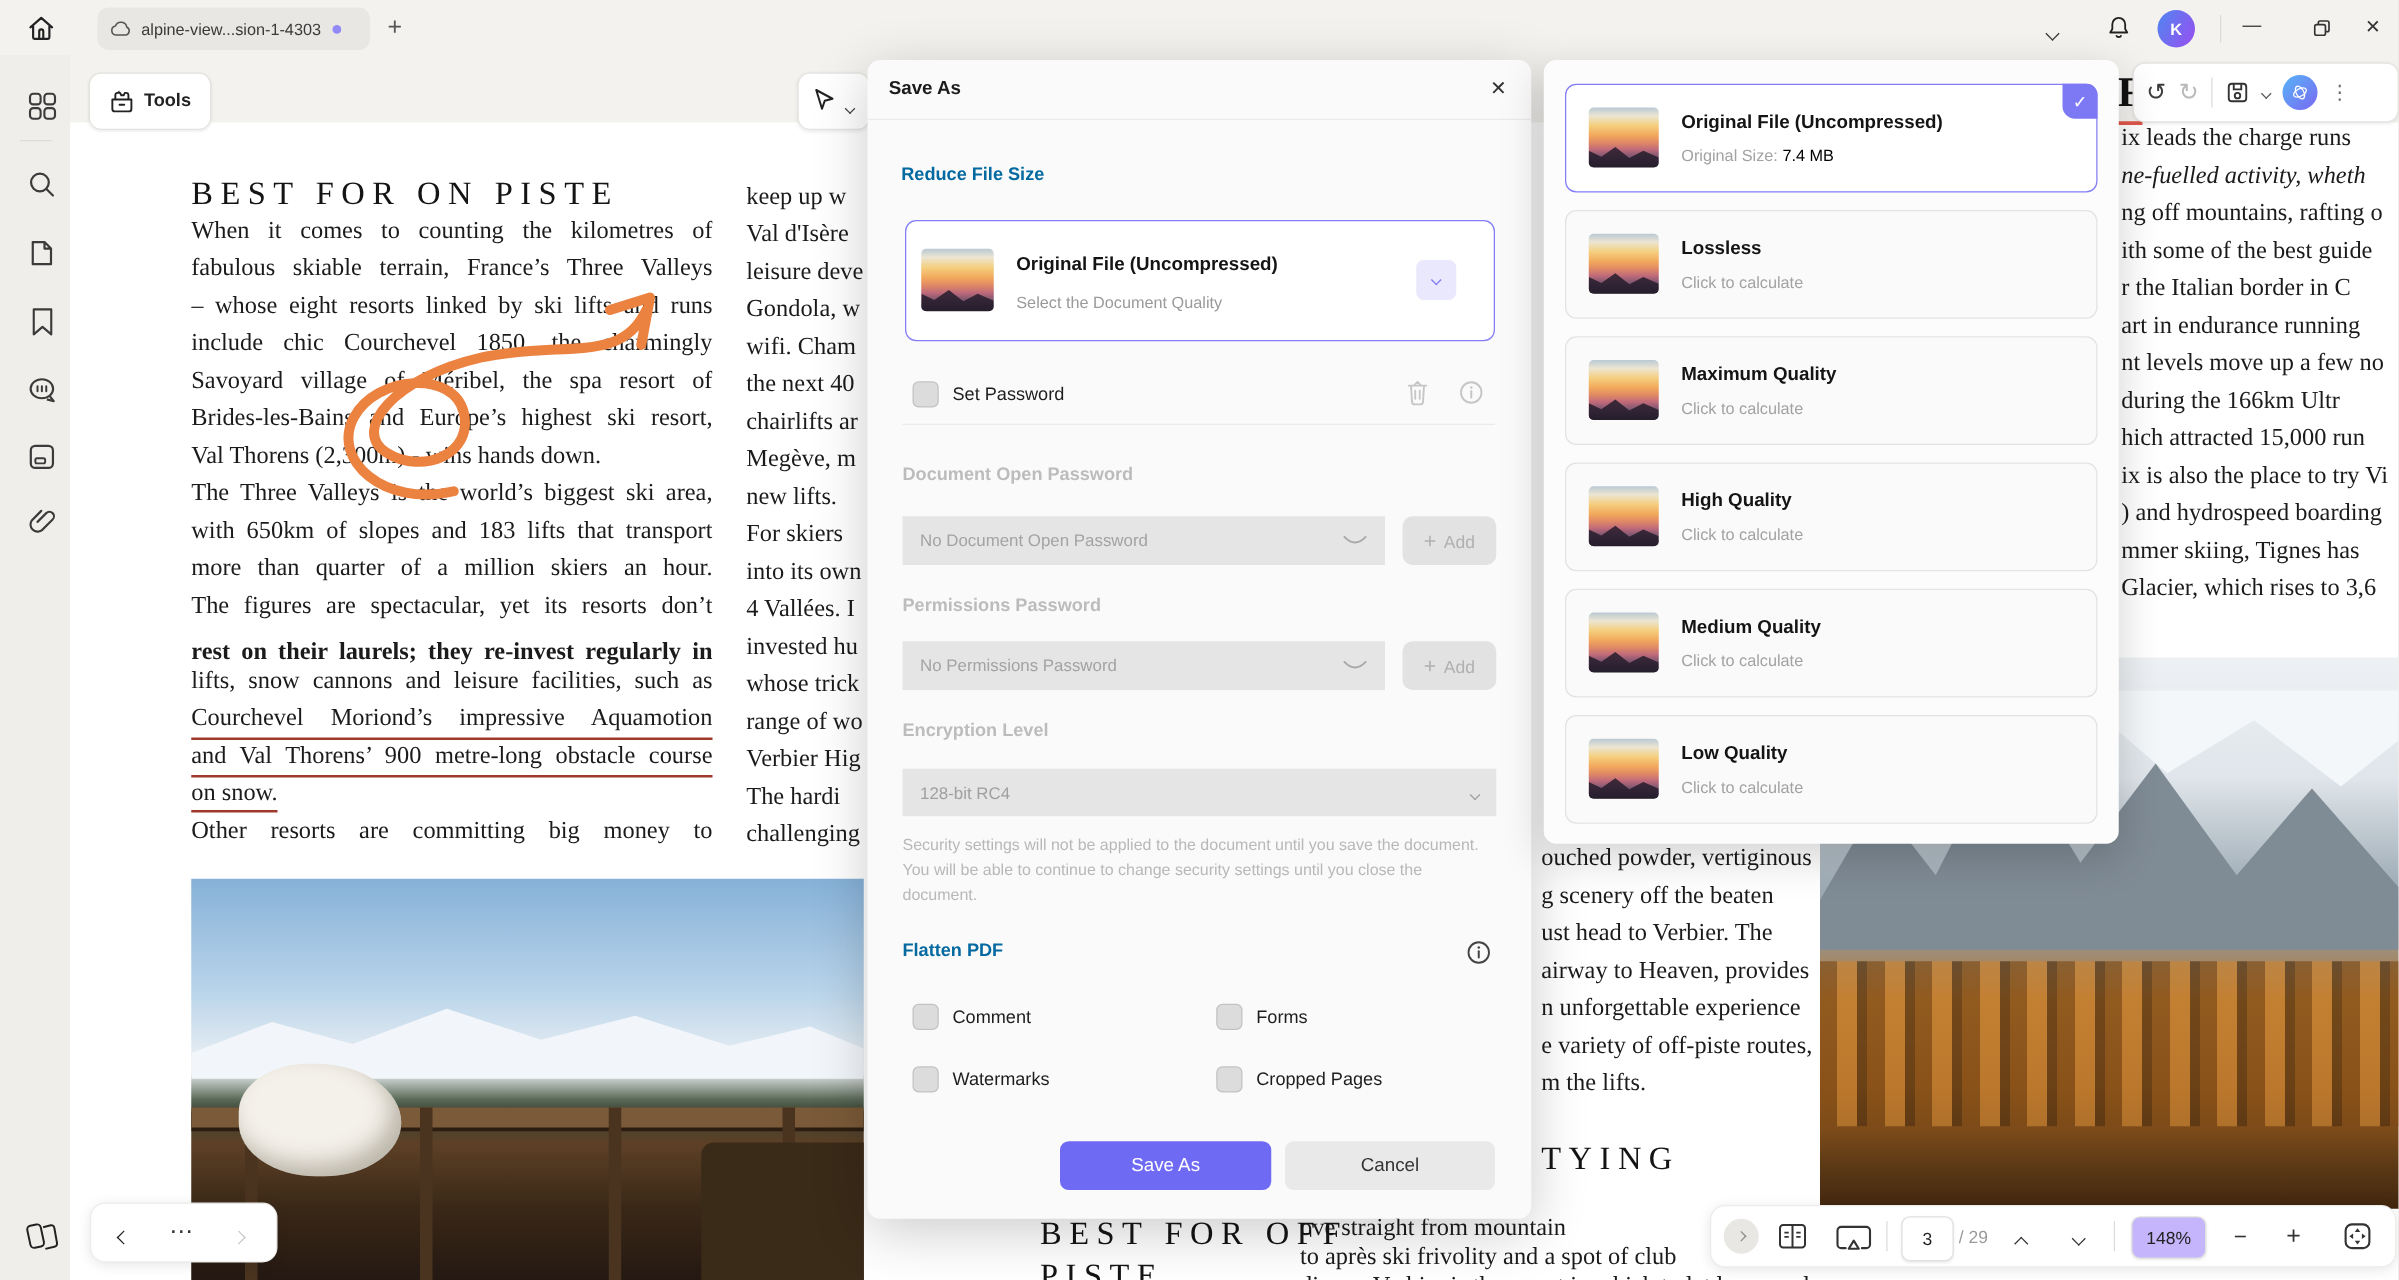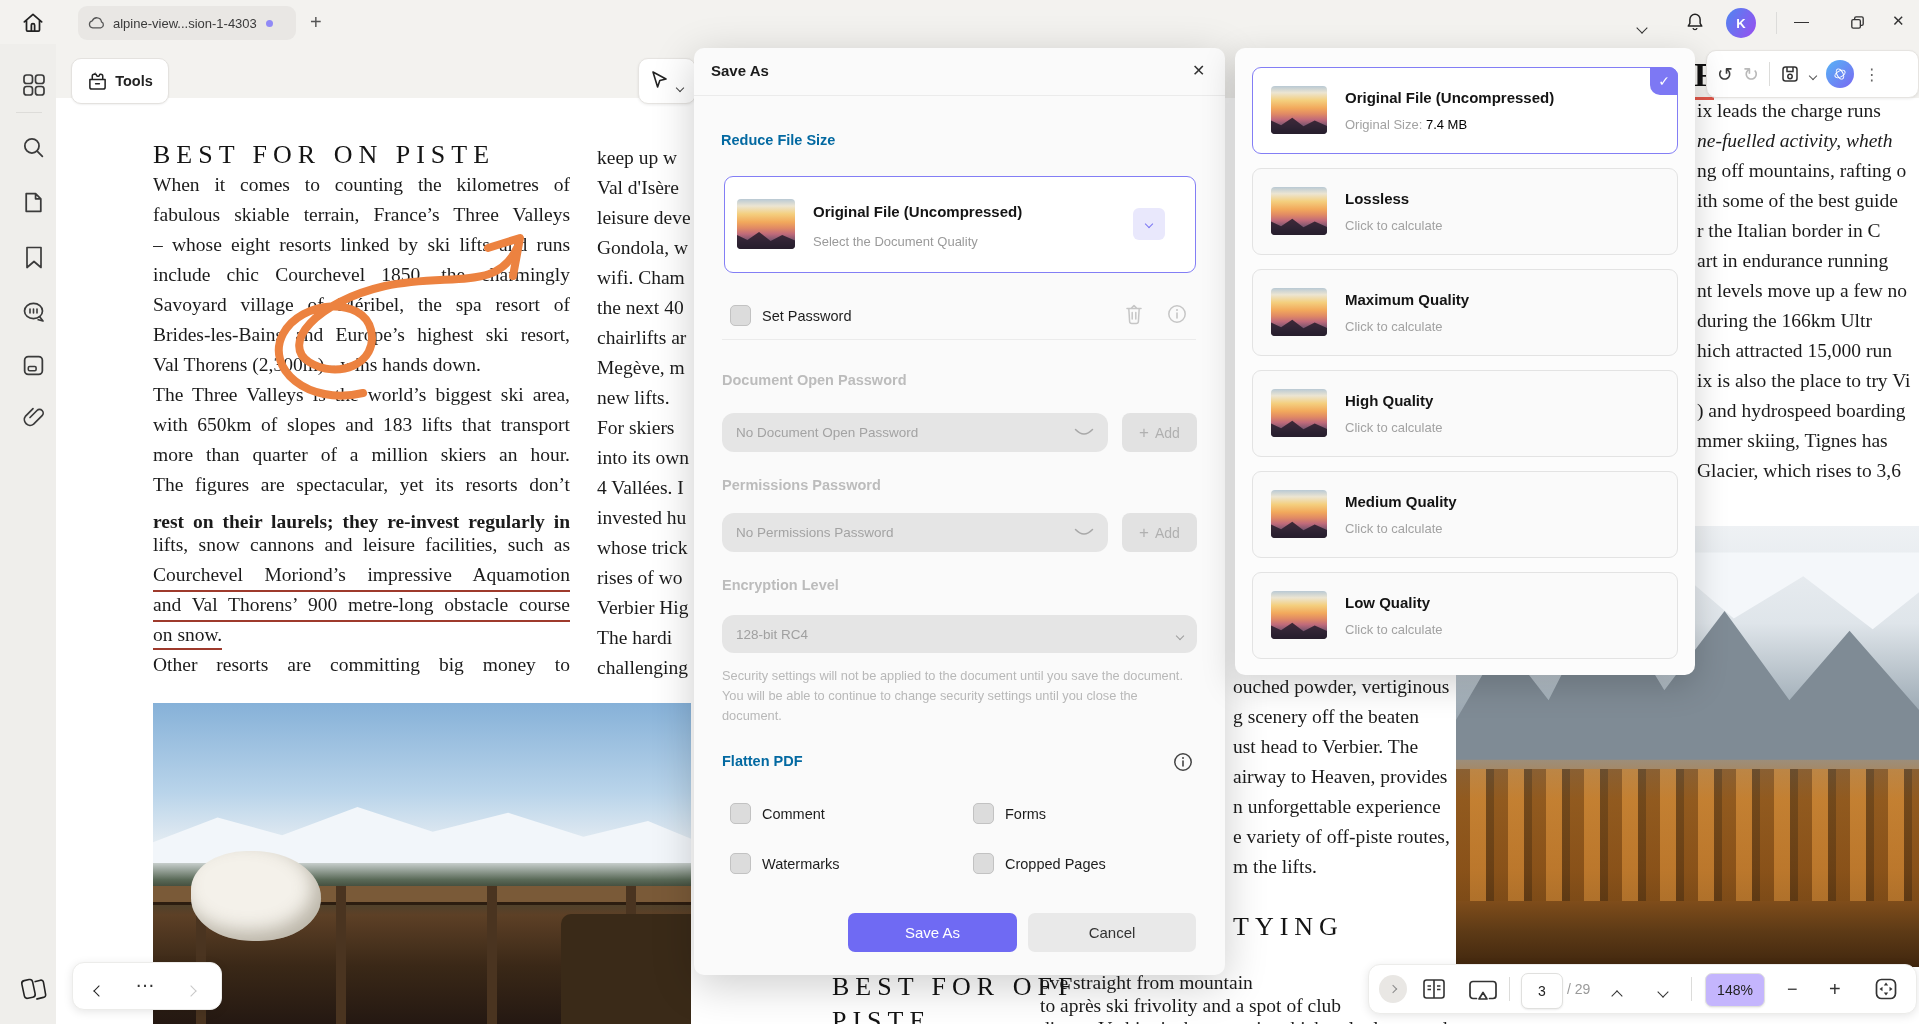--- a/index.html
+++ b/index.html
@@ -73,21 +73,21 @@
   .qcard{left:30px;top:128px;width:472px;height:97px;background:#fff;border:1.5px solid #837ef5;border-radius:9px;box-sizing:border-box;}
   .thumb{background:linear-gradient(180deg,#b9c9d4 0%,#ece5d2 14%,#f4cf7e 30%,#f2a95c 46%,#e18a64 58%,#c06a7a 70%,#7c5670 82%,#463a4e 92%,#2c2633 100%);
          border-radius:4px;position:relative;overflow:hidden;}
   .thumb:after{content:"";position:absolute;left:0;bottom:0;width:100%;height:40%;background:rgba(38,28,44,.85);
          clip-path:polygon(0 100%,0 30%,18% 55%,38% 15%,58% 60%,78% 30%,100% 58%,100% 100%);}
   .qtitle{font-size:15px;font-weight:700;color:#141414;white-space:nowrap;}
   .qsub{font-size:13px;color:#9a9a9a;white-space:nowrap;}
   .dropbtn{width:32px;height:32px;background:#e9e8fc;border-radius:6px;display:flex;align-items:center;justify-content:center;color:#7b76f3;}
   .cb{width:21px;height:21px;background:#dcdcdc;border:1px solid #c2c2c2;border-radius:5px;box-sizing:border-box;}
   .cblabel{font-size:14.5px;color:#1d1d1d;}
-  .ginput{background:#e5e5e5;border-radius:12px;display:flex;align-items:center;justify-content:space-between;
+  .ginput{background:#e5e5e5;border-radius:0;display:flex;align-items:center;justify-content:space-between;
           padding:0 14px;box-sizing:border-box;color:#a3a3a3;font-size:13.5px;}
   .addbtn{background:#e2e2e2;border-radius:8px;display:flex;align-items:center;justify-content:center;gap:6px;
           color:#b0b0b0;font-size:14px;}
   .note{font-size:12.8px;color:#b8b8b8;line-height:20px;}
   .btn{border-radius:7px;display:flex;align-items:center;justify-content:center;font-size:15px;}
   .btn.primary{background:#6f6af3;color:#fff;}
   .btn.plain{background:#e9e9e9;color:#333;}
   
   .panel{left:1235px;top:48px;width:460px;height:627px;background:#fcfcfc;border-radius:10px;
          box-shadow:0 10px 34px rgba(0,0,0,.18);}
@@ -198,21 +198,21 @@
   <div class="frag" style="left:597px;top:267px;width:94px;">wifi. Cham</div>
   <div class="frag" style="left:597px;top:297px;width:94px;">the next 40</div>
   <div class="frag" style="left:597px;top:327px;width:94px;">chairlifts ar</div>
   <div class="frag" style="left:597px;top:357px;width:94px;">Megève, m</div>
   <div class="frag" style="left:597px;top:387px;width:94px;">new lifts.</div>
   <div class="frag" style="left:597px;top:417px;width:94px;"> For skiers</div>
   <div class="frag" style="left:597px;top:447px;width:94px;">into its own</div>
   <div class="frag" style="left:597px;top:477px;width:94px;">4 Vallées. I</div>
   <div class="frag" style="left:597px;top:507px;width:94px;">invested hu</div>
   <div class="frag" style="left:597px;top:537px;width:94px;">whose trick</div>
-  <div class="frag" style="left:597px;top:567px;width:94px;">rises of wo</div>
+  <div class="frag" style="left:597px;top:567px;width:94px;">range of wo</div>
   <div class="frag" style="left:597px;top:597px;width:94px;">Verbier Hig</div>
   <div class="frag" style="left:597px;top:627px;width:94px;"> The hardi</div>
   <div class="frag" style="left:597px;top:657px;width:94px;">challenging</div>
 
   <div class="bigF" style="left:1694px;top:56px;">F</div>
   <div class="abs" style="left:1692px;top:97px;width:22px;height:3px;background:#e0574a;"></div>
   <div class="frag" style="left:1697px;top:100px;width:223px;">ix leads the charge runs</div>
   <div class="frag" style="left:1697px;top:130px;width:223px;font-style:italic;">ne-fuelled activity, wheth</div>
   <div class="frag" style="left:1697px;top:160px;width:223px;">ng off mountains, rafting o</div>
   <div class="frag" style="left:1697px;top:190px;width:223px;">ith some of the best guide</div>

